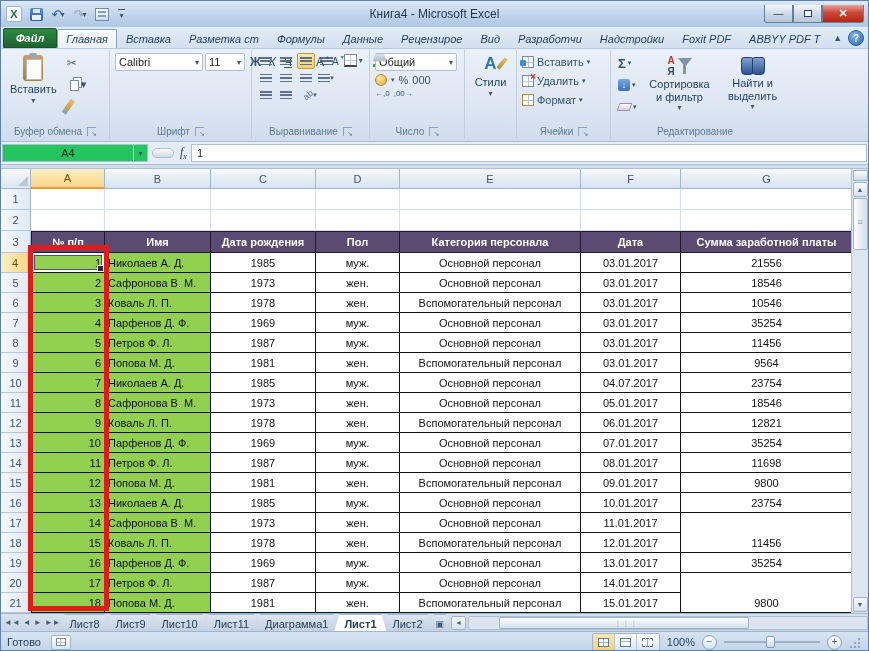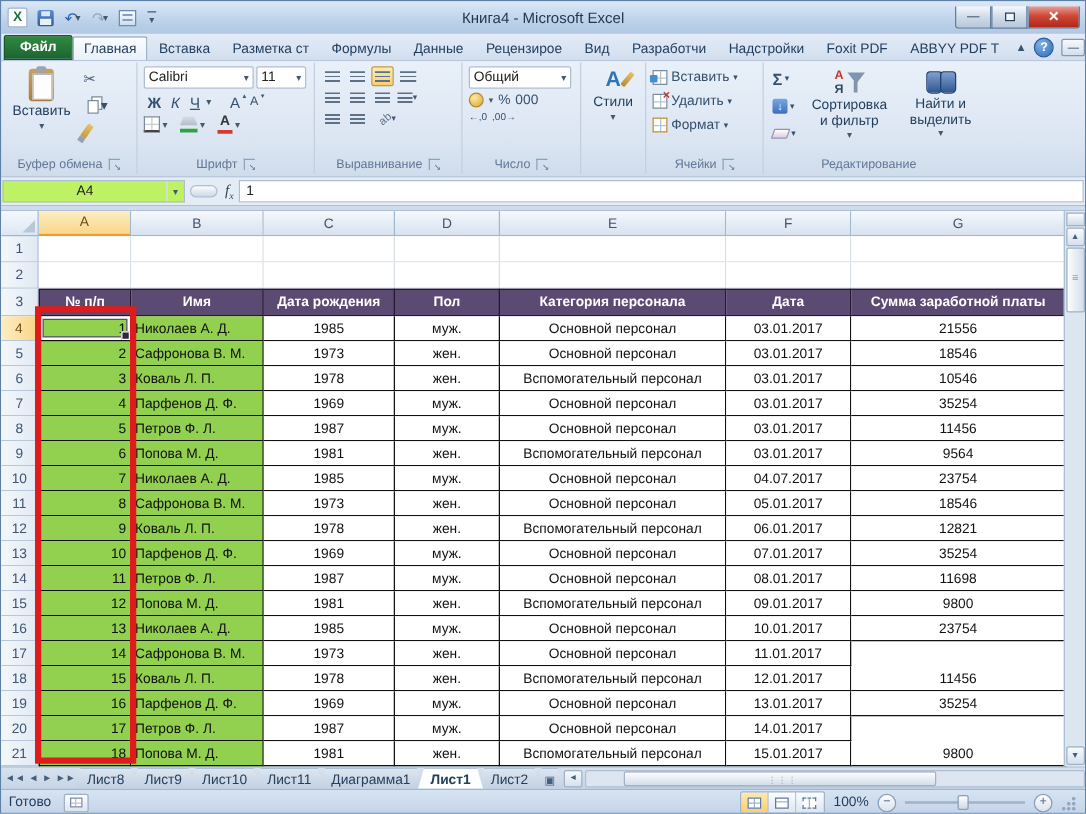--- a/index.html
+++ b/index.html
@@ -96,21 +96,21 @@
   .az-a{position:absolute;left:0;top:0;font-size:10px;font-weight:bold;color:#c0392b;}
   .az-ya{position:absolute;left:0;bottom:0;font-size:10px;font-weight:bold;color:#34495e;}
   .funnel{position:absolute;right:0;top:3px;width:0;height:0;border-left:7px solid transparent;border-right:7px solid transparent;border-top:9px solid #8094ab;}
   .funnel:after{content:"";position:absolute;left:-1.5px;top:-2px;width:3px;height:9px;background:#8094ab;}
   .binoc{position:relative;width:26px;height:20px;margin-bottom:2px;}
   .binoc:before,.binoc:after{content:"";position:absolute;top:2px;width:11px;height:16px;background:linear-gradient(#7f9fd0,#2f5590);border-radius:3px 3px 4px 4px;border:1px solid #24406e;}
   .binoc:before{left:1px;}
   .binoc:after{right:1px;}
   
   .fbar{height:23px;background:#e4ecf6;display:flex;align-items:stretch;border-bottom:1px solid #aebfd4;padding:2px 1px;}
-  .namebox{width:146px;background:#bef264;border:1px solid #aebfd4;display:flex;align-items:center;font-size:11px;color:#222;}
+  .namebox{width:146px;background:#22c55e;border:1px solid #aebfd4;display:flex;align-items:center;font-size:11px;color:#222;}
   .namebox .nb-text{flex:1;text-align:center;}
   .namebox .dd{width:14px;text-align:center;font-size:8px;color:#44586e;border-left:1px solid #d7e0ec;align-self:stretch;display:flex;align-items:center;justify-content:center;}
   .fb-mid{display:flex;align-items:center;padding:0 4px;gap:6px;}
   .fb-pill{width:22px;height:10px;border-radius:6px;background:linear-gradient(#fdfdfd,#cfd9e6);border:1px solid #aebfd4;}
   .fx{font-size:12px;color:#2c465f;font-family:"Liberation Serif",serif;font-style:italic;}
   .fx sub{font-size:8px;}
   .fb-value{flex:1;background:#fff;border:1px solid #aebfd4;display:flex;align-items:center;font-size:11px;padding:0 5px;color:#222;}
   
   .gridwrap{height:444px;position:relative;background:#fff;}
   .gridinner{position:absolute;left:0;top:0;width:852px;}
@@ -207,21 +207,21 @@
     <div class="winbtns">
       <div class="wbtn first">—</div>
       <div class="wbtn">
           <span class="restore-glyph"></span>
         </div>
       <div class="wbtn close">✕</div>
     </div>
   </div>
 
   <div class="tabstrip">
-    <div id="ribbonTabs" style="display:flex;align-items:flex-end;">
+    <div id="ribbonTabs" style="display:flex;align-items:flex-end;font-style:italic;">
         <div class="rtab file">Файл</div>
         <div class="rtab active">Главная</div>
         <div class="rtab">Вставка</div>
         <div class="rtab">Разметка ст</div>
         <div class="rtab">Формулы</div>
         <div class="rtab">Данные</div>
         <div class="rtab">Рецензирое</div>
         <div class="rtab">Вид</div>
         <div class="rtab">Разработчи</div>
         <div class="rtab">Надстройки</div>
@@ -258,21 +258,21 @@
             </div>
         </div>
       </div>
       <div class="glabel">
           <span>Буфер обмена</span>
           <span class="launcher"></span>
         </div>
     </div>
 
     <div class="group" style="width:142px;">
-      <div class="gbody" style="flex-direction:column;gap:2px;">
+      <div class="gbody" style="flex-direction:row;gap:2px;">
         <div class="fontrow">
           <div class="combo" style="width:88px;">
               <span>Calibri</span>
               <span class="dd">▾</span>
             </div>
           <div class="combo" style="width:40px;">
               <span>11</span>
               <span class="dd">▾</span>
             </div>
         </div>

